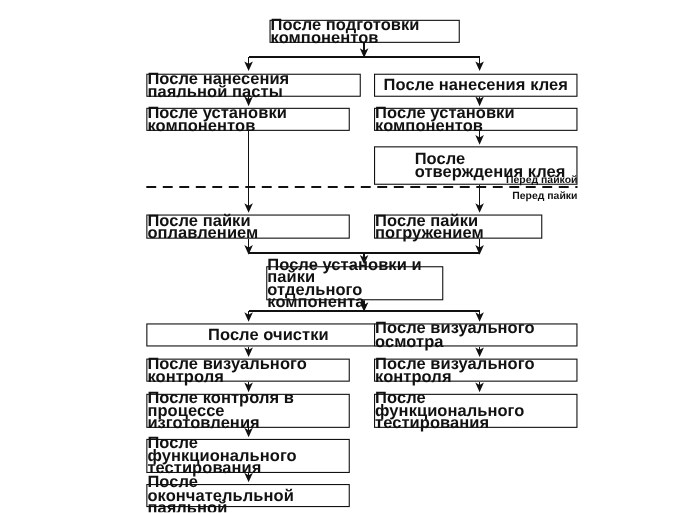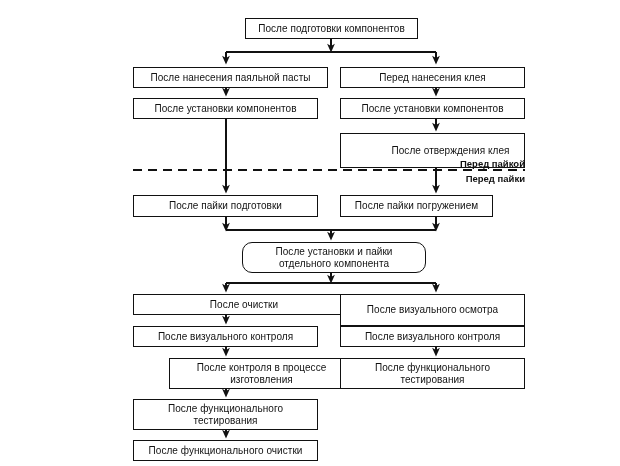--- a/index.html
+++ b/index.html
@@ -24,25 +24,24 @@
     height: 466px;
   }
   .node-box {
     position: absolute;
     box-sizing: border-box;
     background: #ffffff;
     border: 1.6px solid #111111;
     display: flex;
     align-items: center;
     justify-content: center;
-    text-align: center;
     color: #111111;
-    font-size: 10px;
+    font-size: 15px;
     line-height: 11.5px;
-    font-weight: 400;
+    font-weight: 700;
     letter-spacing: 0.05px;
     white-space: pre-line;
   }
   .phase-label {
     position: absolute;
     color: #111111;
     font-size: 9.5px;
     font-weight: 700;
     line-height: 11px;
     text-align: right;
@@ -94,38 +93,38 @@
       <line x1="436" y1="315" x2="436" y2="320" marker-end="url(#arrowhead)"></line>
       <line x1="436" y1="347" x2="436" y2="352" marker-end="url(#arrowhead)"></line>
     </g>
 
     <line id="divider-line" x1="133" y1="170" x2="525" y2="170" stroke="#111111" stroke-width="2" stroke-dasharray="9 6"></line>
   </svg>
 
   <div id="nodes-layer">
       <div class="node-box" style="left: 245px; top: 18px; width: 173px; height: 21px; border-color: rgb(17, 17, 17); background: rgb(255, 255, 255);">После подготовки компонентов</div>
       <div class="node-box" style="left: 133px; top: 67px; width: 195px; height: 21px; border-color: rgb(17, 17, 17); background: rgb(255, 255, 255);">После нанесения паяльной пасты</div>
-      <div class="node-box" style="left: 340px; top: 67px; width: 185px; height: 21px; border-color: rgb(17, 17, 17); background: rgb(255, 255, 255);">Перед нанесения клея</div>
+      <div class="node-box" style="left: 340px; top: 67px; width: 185px; height: 21px; border-color: rgb(17, 17, 17); background: rgb(255, 255, 255);">После нанесения клея</div>
       <div class="node-box" style="left: 133px; top: 98px; width: 185px; height: 21px; border-color: rgb(17, 17, 17); background: rgb(255, 255, 255);">После установки компонентов</div>
       <div class="node-box" style="left: 340px; top: 98px; width: 185px; height: 21px; border-color: rgb(17, 17, 17); background: rgb(255, 255, 255);">После установки компонентов</div>
       <div class="node-box" style="left: 340px; top: 133px; width: 185px; height: 35px; border-color: rgb(17, 17, 17); background: rgb(255, 255, 255); padding-left: 36px;">После отверждения клея</div>
-      <div class="node-box" style="left: 133px; top: 195px; width: 185px; height: 22px; border-color: rgb(17, 17, 17); background: rgb(255, 255, 255);">После пайки подготовки</div>
+      <div class="node-box" style="left: 133px; top: 195px; width: 185px; height: 22px; border-color: rgb(17, 17, 17); background: rgb(255, 255, 255);">После пайки оплавлением</div>
       <div class="node-box" style="left: 340px; top: 195px; width: 153px; height: 22px; border-color: rgb(17, 17, 17); background: rgb(255, 255, 255);">После пайки погружением</div>
-      <div class="node-box" style="left: 242px; top: 242px; width: 184px; height: 31px; border-color: rgb(17, 17, 17); background: rgb(255, 255, 255); border-radius: 10px;">После установки и пайки
+      <div class="node-box" style="left: 242px; top: 242px; width: 161px; height: 31px; border-color: rgb(17, 17, 17); background: rgb(255, 255, 255);">После установки и пайки
 отдельного компонента</div>
       <div class="node-box" style="left: 133px; top: 294px; width: 222px; height: 21px; border-color: rgb(17, 17, 17); background: rgb(255, 255, 255);">После очистки</div>
-      <div class="node-box" style="left: 340px; top: 294px; width: 185px; height: 32px; border-color: rgb(17, 17, 17); background: rgb(255, 255, 255);">После визуального осмотра</div>
+      <div class="node-box" style="left: 340px; top: 294px; width: 185px; height: 21px; border-color: rgb(17, 17, 17); background: rgb(255, 255, 255);">После визуального осмотра</div>
       <div class="node-box" style="left: 133px; top: 326px; width: 185px; height: 21px; border-color: rgb(17, 17, 17); background: rgb(255, 255, 255);">После визуального контроля</div>
       <div class="node-box" style="left: 340px; top: 326px; width: 185px; height: 21px; border-color: rgb(17, 17, 17); background: rgb(255, 255, 255);">После визуального контроля</div>
-      <div class="node-box" style="left: 133px; top: 358px; width: 185px; height: 31px; border-color: rgb(17, 17, 17); background: rgb(255, 255, 255); margin-left: 36px;">После контроля в процессе
+      <div class="node-box" style="left: 133px; top: 358px; width: 185px; height: 31px; border-color: rgb(17, 17, 17); background: rgb(255, 255, 255);">После контроля в процессе
 изготовления</div>
       <div class="node-box" style="left: 340px; top: 358px; width: 185px; height: 31px; border-color: rgb(17, 17, 17); background: rgb(255, 255, 255);">После функционального
 тестирования</div>
       <div class="node-box" style="left: 133px; top: 399px; width: 185px; height: 31px; border-color: rgb(17, 17, 17); background: rgb(255, 255, 255);">После функционального
 тестирования</div>
-      <div class="node-box" style="left: 133px; top: 440px; width: 185px; height: 21px; border-color: rgb(17, 17, 17); background: rgb(255, 255, 255);">После функционального очистки</div>
+      <div class="node-box" style="left: 133px; top: 440px; width: 185px; height: 21px; border-color: rgb(17, 17, 17); background: rgb(255, 255, 255);">После окончательльной паяльной</div>
     </div>
   <div id="labels-layer">
       <div class="phase-label" style="left: 375px; top: 158px; width: 150px;">Перед пайкой</div>
       <div class="phase-label" style="left: 375px; top: 173px; width: 150px;">Перед пайки</div>
     </div>
 
 </div>
 
 </body></html>

